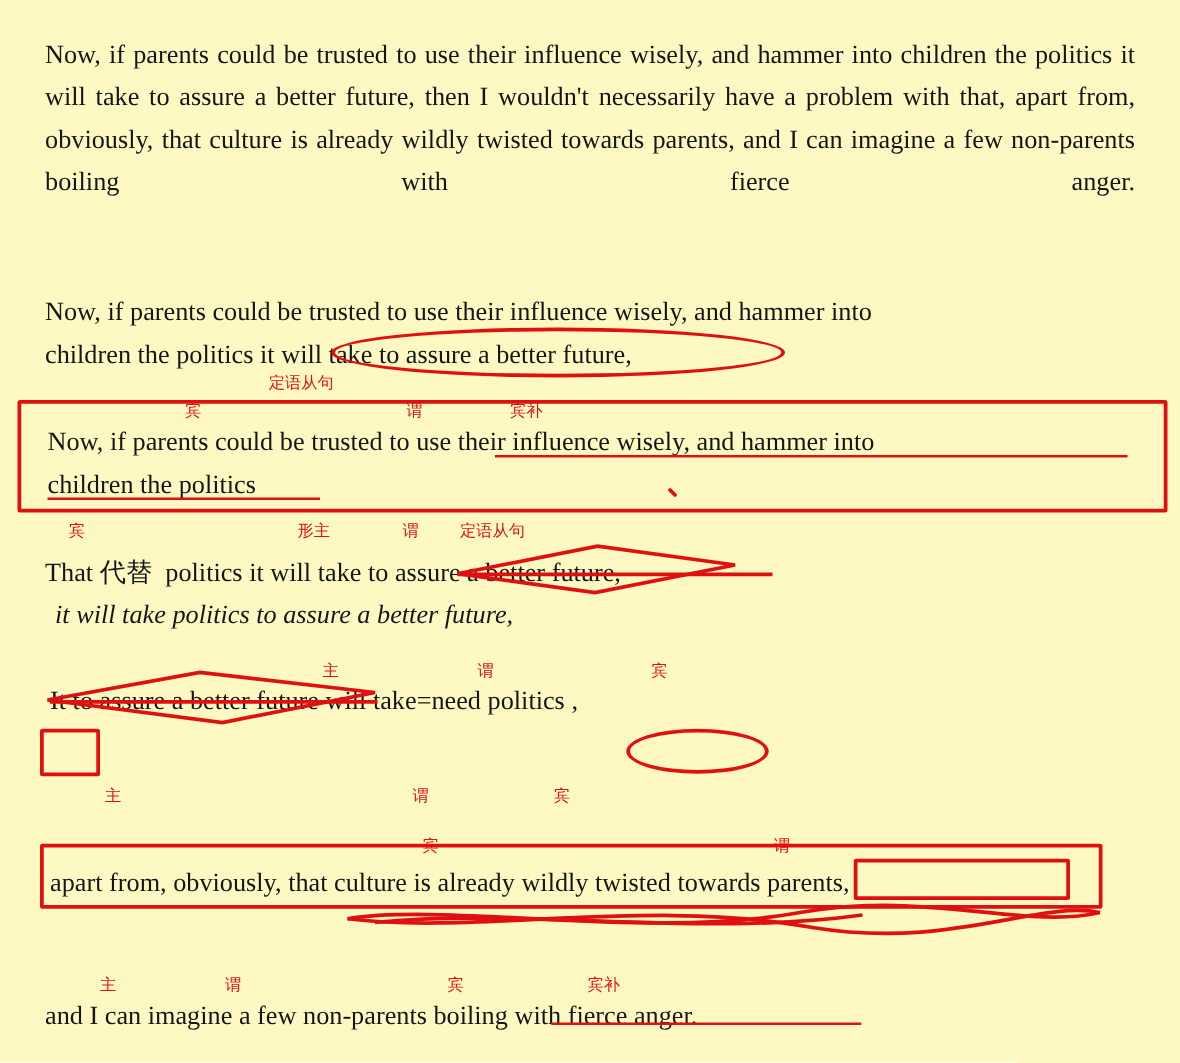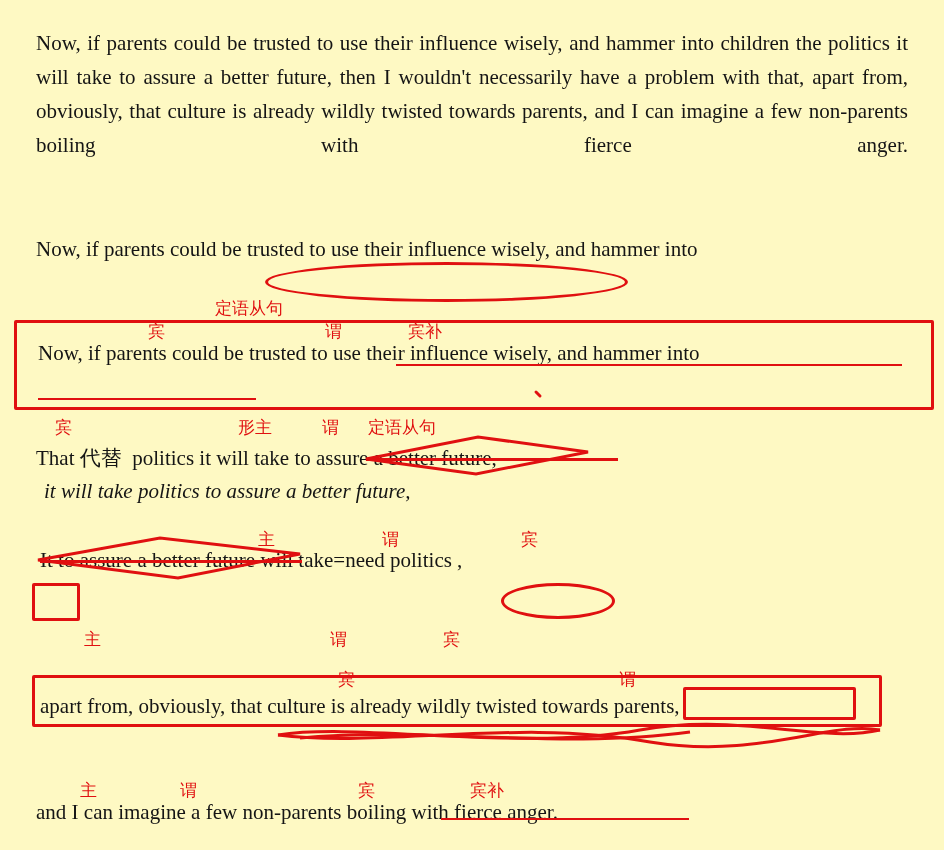--- a/index.html
+++ b/index.html
@@ -33,21 +33,21 @@
     position: absolute;
     font-family: "Liberation Serif", serif;
     font-size: 21px;
     line-height: 30px;
     color: #151515;
     white-space: pre;
   }
   .cn {
     position: absolute;
     font-family: "DejaVu Sans", sans-serif;
-    font-size: 17px;
+    font-size: 13px;
     color: #e01010;
     white-space: pre;
     font-weight: 500;
   }
   .ann-box {
     position: absolute;
     border: 3px solid #e01010;
     box-sizing: border-box;
     border-radius: 2px;
     pointer-events: none;
@@ -81,22 +81,24 @@
   }
 </style>
 </head>
 <body>
 
 <div id="page">
 
   <div class="para just" style="left:36px; top:26px; width:872px;">Now, if parents could be trusted to use their influence wisely, and hammer into children the politics it will take to assure a better future, then I wouldn't necessarily have a problem with that, apart from, obviously, that culture is already wildly twisted towards parents, and I can imagine a few non-parents boiling with fierce anger.</div>
 
   <div class="line" style="left:36px; top:234px;">Now, if parents could be trusted to use their influence wisely, and hammer into</div>
+  <div class="line" style="left:36px; top:268px;">children the politics it will take to assure a better future,</div>
 
   <div class="line" style="left:38px; top:338px;">Now, if parents could be trusted to use their influence wisely, and hammer into</div>
+  <div class="line" style="left:38px; top:372px;">children the politics</div>
 
   <div class="line" style="left:36px; top:443px;">That 代替  politics it will take to assure a better future,</div>
   <div class="line" style="left:44px; top:476px;font-style:italic;">it will take politics to assure a better future,</div>
 
   <div class="line" style="left:40px; top:545px;">It to assure a better future will take=need politics ,</div>
 
 
   <div class="line" style="left:36px; top:797px;">and I can imagine a few non-parents boiling with fierce anger.</div>
 
   <div class="line" style="left:40px; top:691px;">apart from, obviously, that culture is already wildly twisted towards parents,</div>

